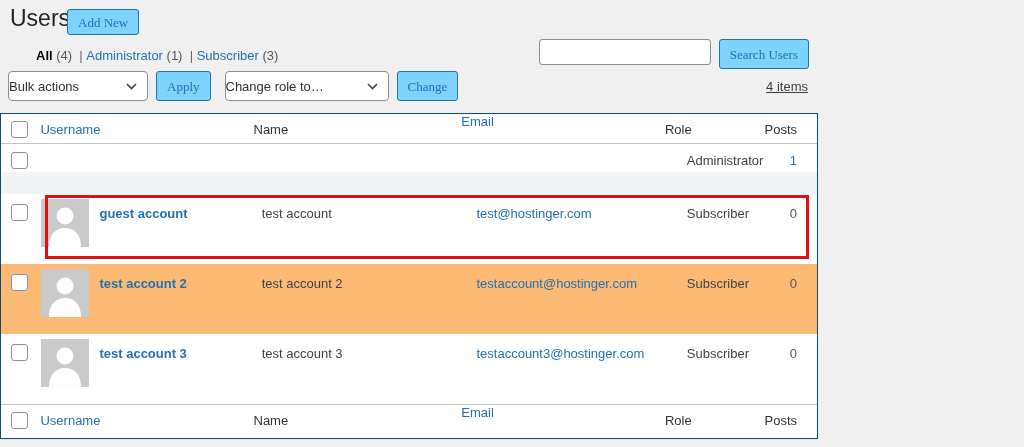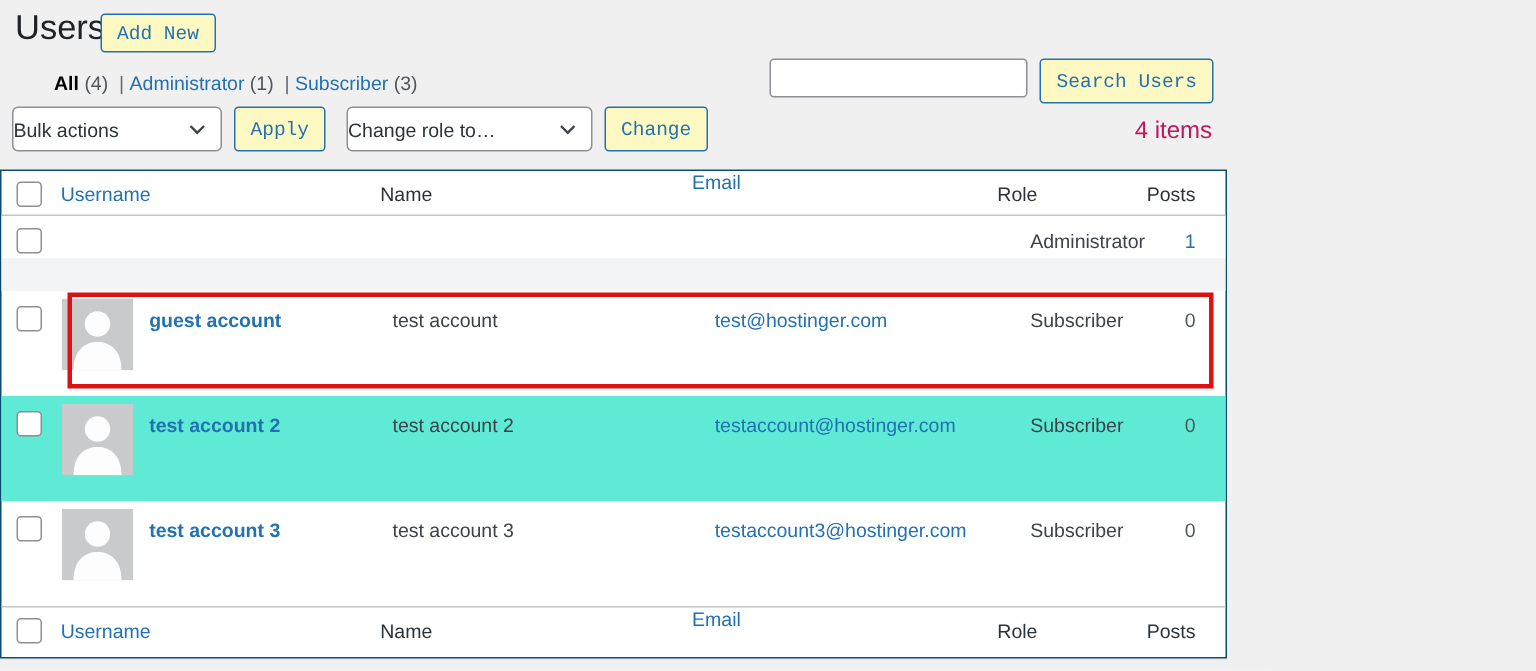--- a/index.html
+++ b/index.html
@@ -1,22 +1,22 @@
 <!DOCTYPE html>
 <html><head>
 <meta charset="utf-8">
 <style>
   html,body{margin:0;padding:0;background:#f0f0f1;font-family:"Liberation Sans",sans-serif;}
   .screen{position:relative;width:820px;height:447px;background:#f0f0f1;overflow:hidden;color:#3c434a;font-size:13px;}
 
   
   .page-title{position:absolute;left:10px;top:4px;margin:0;font-size:23px;font-weight:400;color:#1d2327;line-height:29px;}
-  .btn{display:inline-flex;align-items:center;background:#fef9c3;border:1px solid #2271b1;color:#2271b1;
+  .btn{display:inline-flex;align-items:center;background:#7dd3fc;border:1px solid #2271b1;color:#2271b1;
        border-radius:3px;font-size:13px;line-height:1;padding:0 10px;height:26px;cursor:pointer;white-space:nowrap;
-       font-family:Liberation Mono, monospace;}
+       font-family:Liberation Serif, serif;}
   .add-new{position:absolute;left:67px;top:9px;height:24px;}
 
   
   .search-area{position:absolute;top:39px;right:11px;display:flex;gap:8px;}
   .search-input{width:158px;height:24px;border:1px solid #8c8f94;border-radius:3px;background:#fff;
                 font-size:13px;padding:0 6px;font-family:"Liberation Sans",sans-serif;}
   .search-btn{height:28px;}
 
   
   .filters{position:absolute;left:10px;top:48px;font-size:13px;}
@@ -27,21 +27,21 @@
   .filter-count{color:#50575e;}
 
   
   .toolbar{position:absolute;left:8px;top:71px;display:flex;align-items:center;}
   .select{position:relative;display:flex;align-items:center;height:28px;background:#fff;border:1px solid #8c8f94;
           border-radius:4px;padding:0 34px 0 0;font-size:13px;color:#2c3338;cursor:pointer;}
   .select .chev{position:absolute;right:10px;top:11px;}
   .sel-bulk{width:104px;}
   .sel-role{width:128px;margin-left:14px;}
   .toolbar .btn{margin-left:8px;height:28px;}
-  .items-count{position:absolute;right:12px;top:79px;font-size:16px;color:#be185d;}
+  .items-count{position:absolute;right:12px;top:79px;font-size:13px;color:#404040;text-decoration:underline;}
 
   
   .table{position:absolute;left:0;top:113px;right:2px;background:#fff;border:1px solid #0c4a6e;
          box-shadow:0 1px 1px rgba(0,0,0,.04);}
   .trow{display:flex;box-sizing:border-box;}
   .thead{height:30px;border-bottom:1px solid #c3c4c7;}
   .tfoot{height:34px;border-top:1px solid #c3c4c7;}
   .cell{box-sizing:border-box;}
   .c-cb{width:44px;padding:7px 0 0 10px;}
   .c-user{width:246px;padding-top:8px;}
@@ -54,21 +54,21 @@
 
   .checkbox{display:inline-block;width:15px;height:15px;background:#fff;border:1px solid #8c8f94;
             border-radius:3px;cursor:pointer;}
 
   
   .user-row{height:70px;position:relative;}
   .user-row .c-cb{padding-top:10px;}
   .user-row .c-user{display:flex;align-items:flex-start;padding-top:5px;gap:10px;}
   .user-row .c-name,.user-row .c-email,.user-row .c-role{padding-top:12px;}
   .user-row .c-posts{padding-top:12px;}
-  .stripe{background:#5eead4;}
+  .stripe{background:#fdba74;}
   .admin-row{height:50px;background:linear-gradient(to bottom,#ffffff 0,#ffffff 28px,#f3f4f5 28px,#f3f4f5 100%);}
   .admin-row .c-cb{padding-top:8px;}
   .admin-row .c-role,.admin-row .c-posts{padding-top:9px;}
   .avatar{width:48px;height:48px;flex:0 0 48px;display:inline-block;overflow:hidden;}
   .user-link{color:#2271b1;font-weight:700;text-decoration:none;margin-top:7px;display:inline-block;cursor:pointer;}
   .email-link{color:#2271b1;text-decoration:none;cursor:pointer;}
   .posts-val{color:#50575e;text-decoration:none;}
   .posts-val.is-link{color:#2271b1;cursor:pointer;}
 
   .red-annotation{display:none;position:absolute;left:44px;right:8px;top:1px;bottom:5px;

